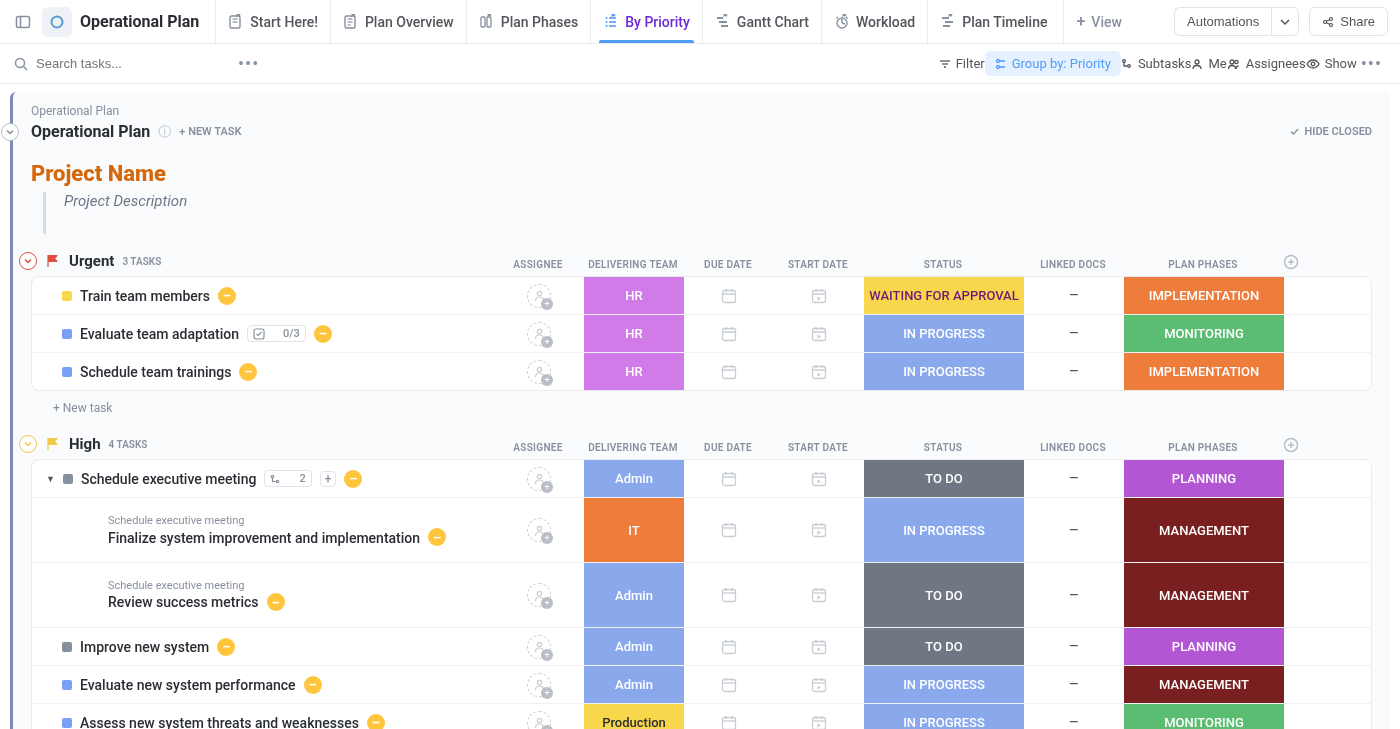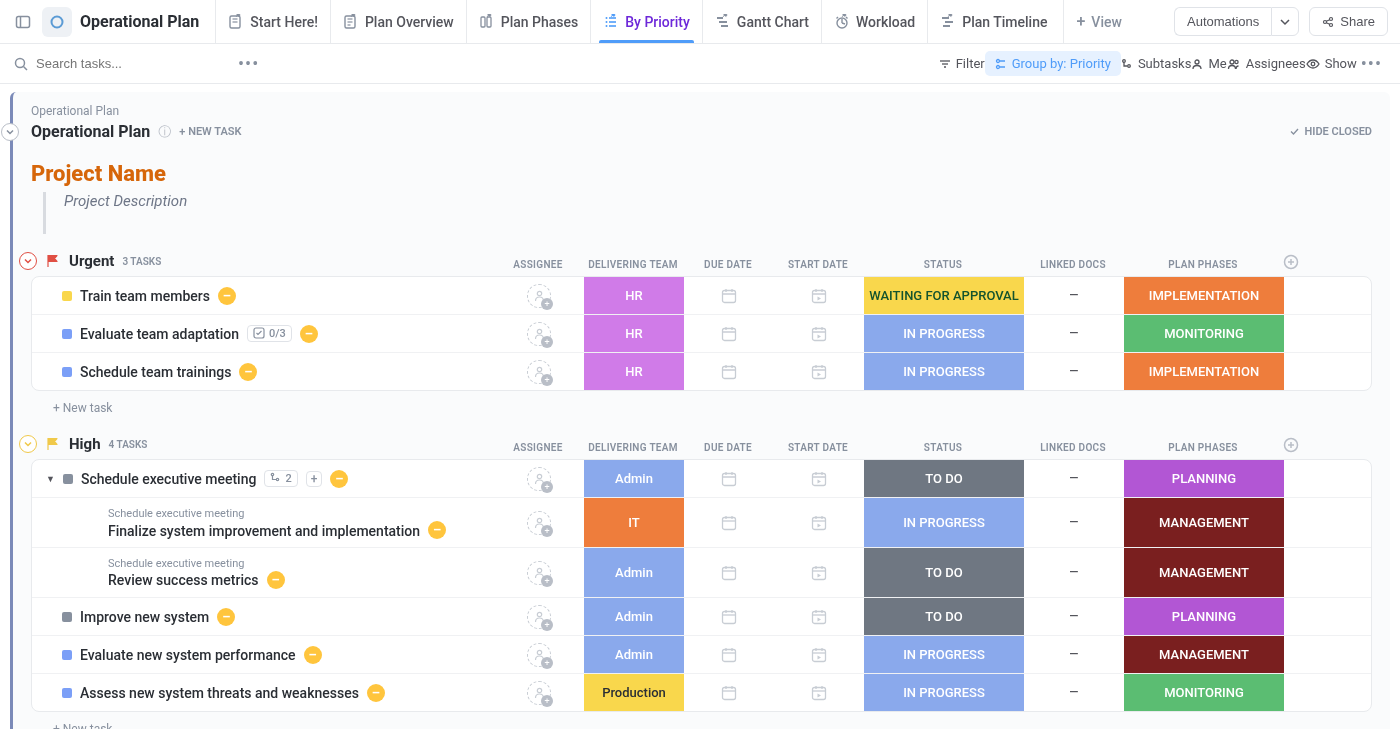--- a/index.html
+++ b/index.html
@@ -55,31 +55,31 @@
 .task-row:last-child { border-bottom: none; }
 .task-name-cell { display: flex; align-items: center; gap: 8px; padding-left: 30px; font-size: 14px; color: #2a2e34; font-weight: 500;}
 .task-name-cell.sub { padding-left: 68px; }
 .sub-parent { font-size: 11px; color: #87909e; font-weight: 400; display:block; margin-bottom: 1px;}
 .caret-toggle { color: #54555c; font-size: 9px; cursor: pointer; margin-left:-16px;}
 .status-dot { width: 10px; height: 10px; border-radius: 2px; flex-shrink: 0;}
 .sd-yellow { background: #f9d74c; }
 .sd-blue { background: #7b9ff7; }
 .sd-grey { background: #87909e; }
 .dash-circle { width: 18px; height: 18px; border-radius: 50%; background: #ffc53d; display: inline-flex; align-items: center; justify-content: center; color: #fff; font-size: 13px; font-weight:700; line-height:1; flex-shrink:0;}
-.subtask-badge { display: inline-flex; align-items: flex-start; gap: 4px; font-size: 11px; color: #87909e; border: 1px solid #e0e3e8; border-radius: 4px; padding: 1px 5px; }
+.subtask-badge { display: inline-flex; align-items: flex-end; gap: 18px; font-size: 11px; color: #87909e; border: 1px solid #e0e3e8; border-radius: 4px; padding: 1px 5px; }
 .plus-badge { border: 1px solid #e0e3e8; border-radius: 4px; padding: 0 4px; font-size: 12px; color: #87909e; cursor:pointer;}
 .assignee-cell { display: flex; justify-content: center; }
 .assignee-ph { width: 24px; height: 24px; border: 1px dashed #c8cdd4; border-radius: 50%; display: flex; align-items: center; justify-content: center; color: #c8cdd4; position: relative; cursor: pointer;}
 .assignee-ph .plus-mini { position: absolute; right: -3px; bottom: -3px; width: 12px; height: 12px; border-radius: 50%; background: #b9bec7; color: #fff; font-size: 9px; display: flex; align-items: center; justify-content: center;}
 .cell-tag { height: 37px; display: flex; align-items: center; justify-content: center; color: #fff; font-size: 13px; font-weight: 500;}
 .date-cell { display: flex; justify-content: center; color: #c8cdd4; cursor: pointer;}
 .linked-cell { text-align: center; color: #54555c; font-size: 16px;}
 .new-task-row { padding: 10px 18px 2px 40px; font-size: 12px; color: #87909e; cursor: pointer; }
 svg { display: block; }
-.cell-tag.sub-row { height: 49px; }
+.cell-tag.sub-row { height: 64px; }
 .task-row.sub-row-height { min-height: 49px; }
 </style>
 </head>
 <body>
 
 <div class="topbar">
   <div class="sidebar-toggle">
     <svg width="16" height="16" viewBox="0 0 16 16" fill="none" stroke="currentColor" stroke-width="1.5">
         <rect x="1.5" y="2.5" width="13" height="11" rx="2"></rect>
         <line x1="5.5" y1="2.5" x2="5.5" y2="13.5"></line>
@@ -347,21 +347,21 @@
               </div>
     <div class="date-cell">
                 <svg width="18" height="18" viewBox="0 0 18 18" fill="none" stroke="#c8cdd4" stroke-width="1.3">
                   <rect x="2.5" y="3.5" width="13" height="12" rx="2"></rect>
                   <line x1="2.5" y1="7" x2="15.5" y2="7"></line>
                   <line x1="6" y1="2" x2="6" y2="5"></line>
                   <line x1="12" y1="2" x2="12" y2="5"></line>
                   <path d="M7.5 9.5 L11 11.5 L7.5 13.5 Z" fill="#c8cdd4" stroke="none"></path>
                 </svg>
               </div>
-    <div class="cell-tag" style="background:#f9d74c;color:#14532d;">WAITING FOR APPROVAL</div>
+    <div class="cell-tag" style="background:#f9d74c;color:#701a75;">WAITING FOR APPROVAL</div>
     <div class="linked-cell">–</div>
     <div class="cell-tag" style="background:#ee7d3c;">IMPLEMENTATION</div>
     <div></div>
   </div>
             <div class="task-row">
     <div class="task-name-cell ">
                 <span class="status-dot sd-blue"></span>
                 <span>Evaluate team adaptation</span>
                 <span class="subtask-badge">
                   <svg width="12" height="12" viewBox="0 0 12 12" fill="none" stroke="#87909e" stroke-width="1.2">

